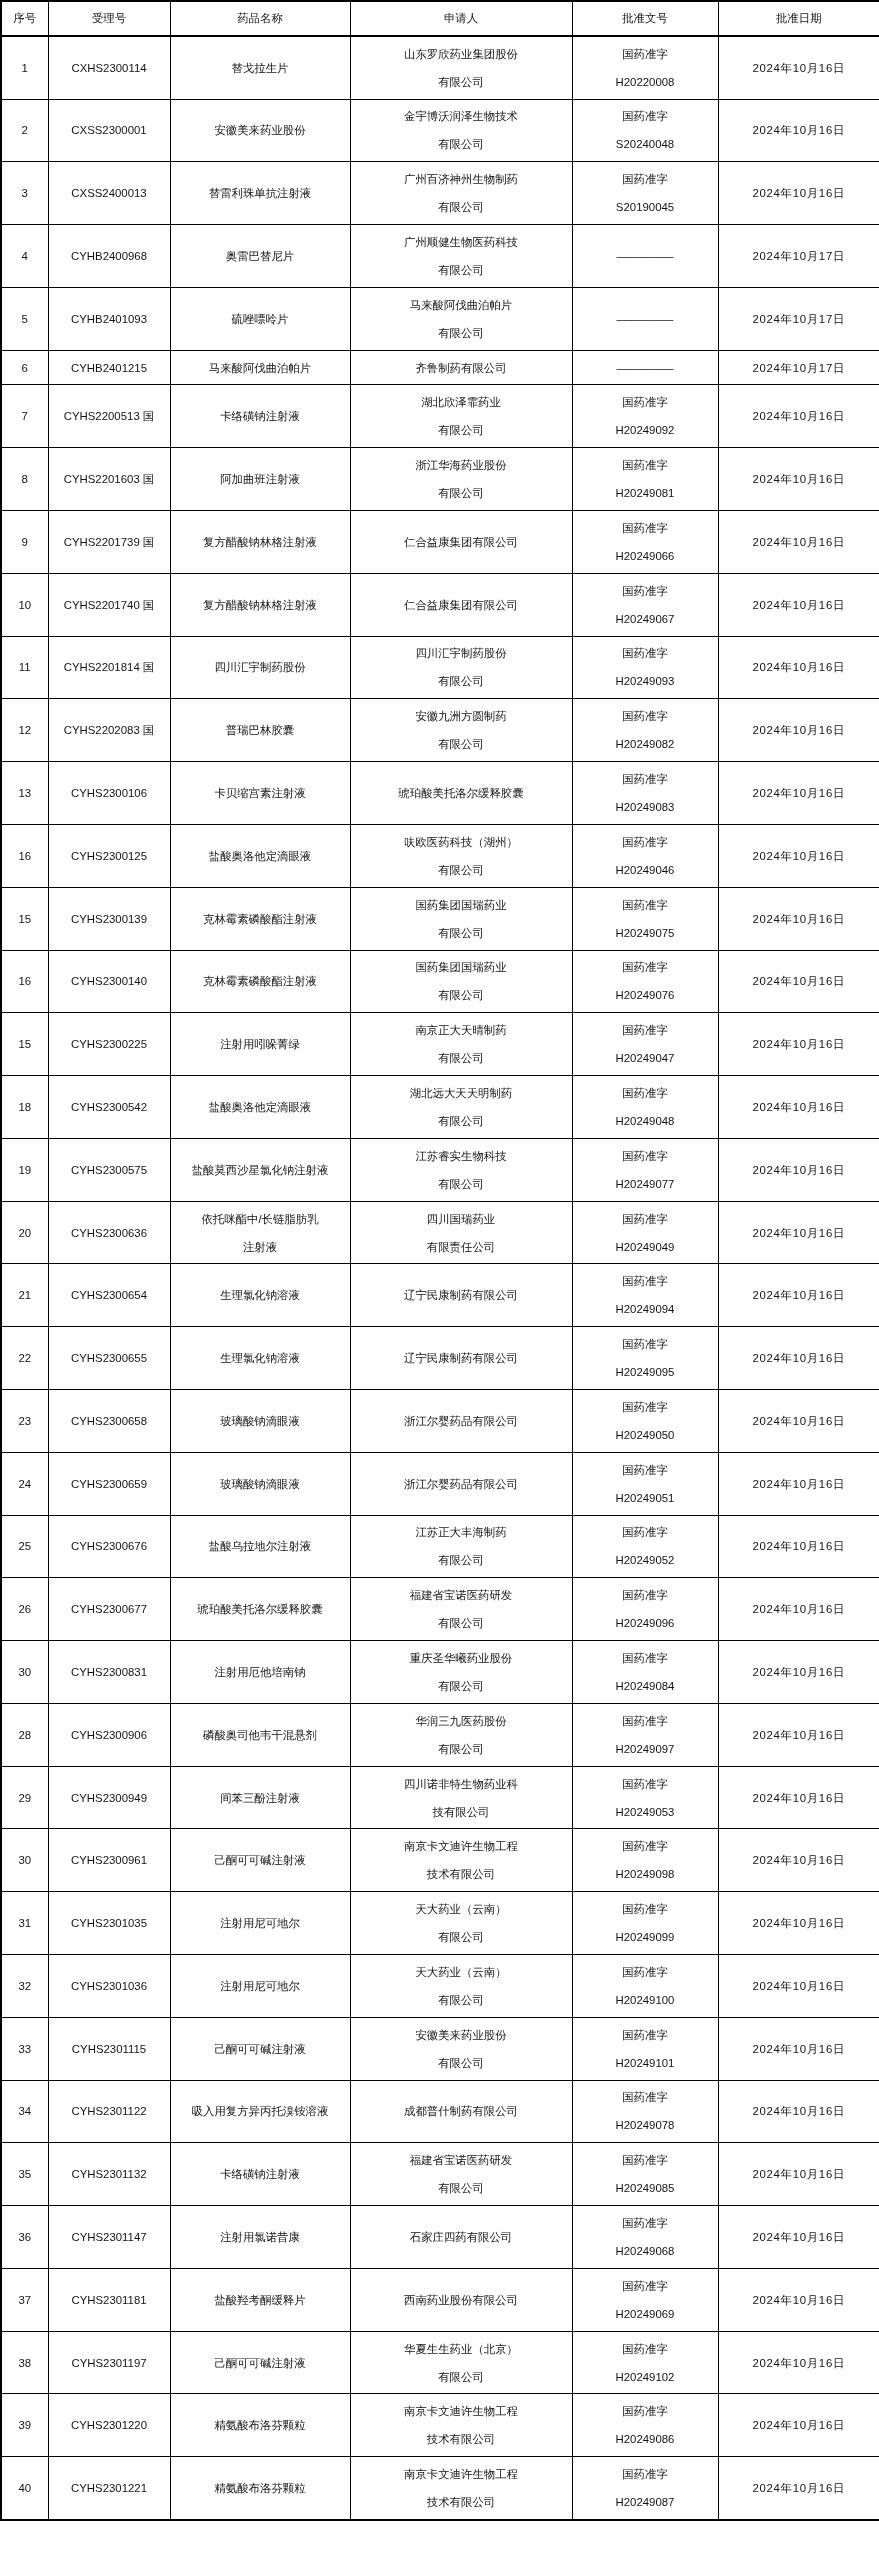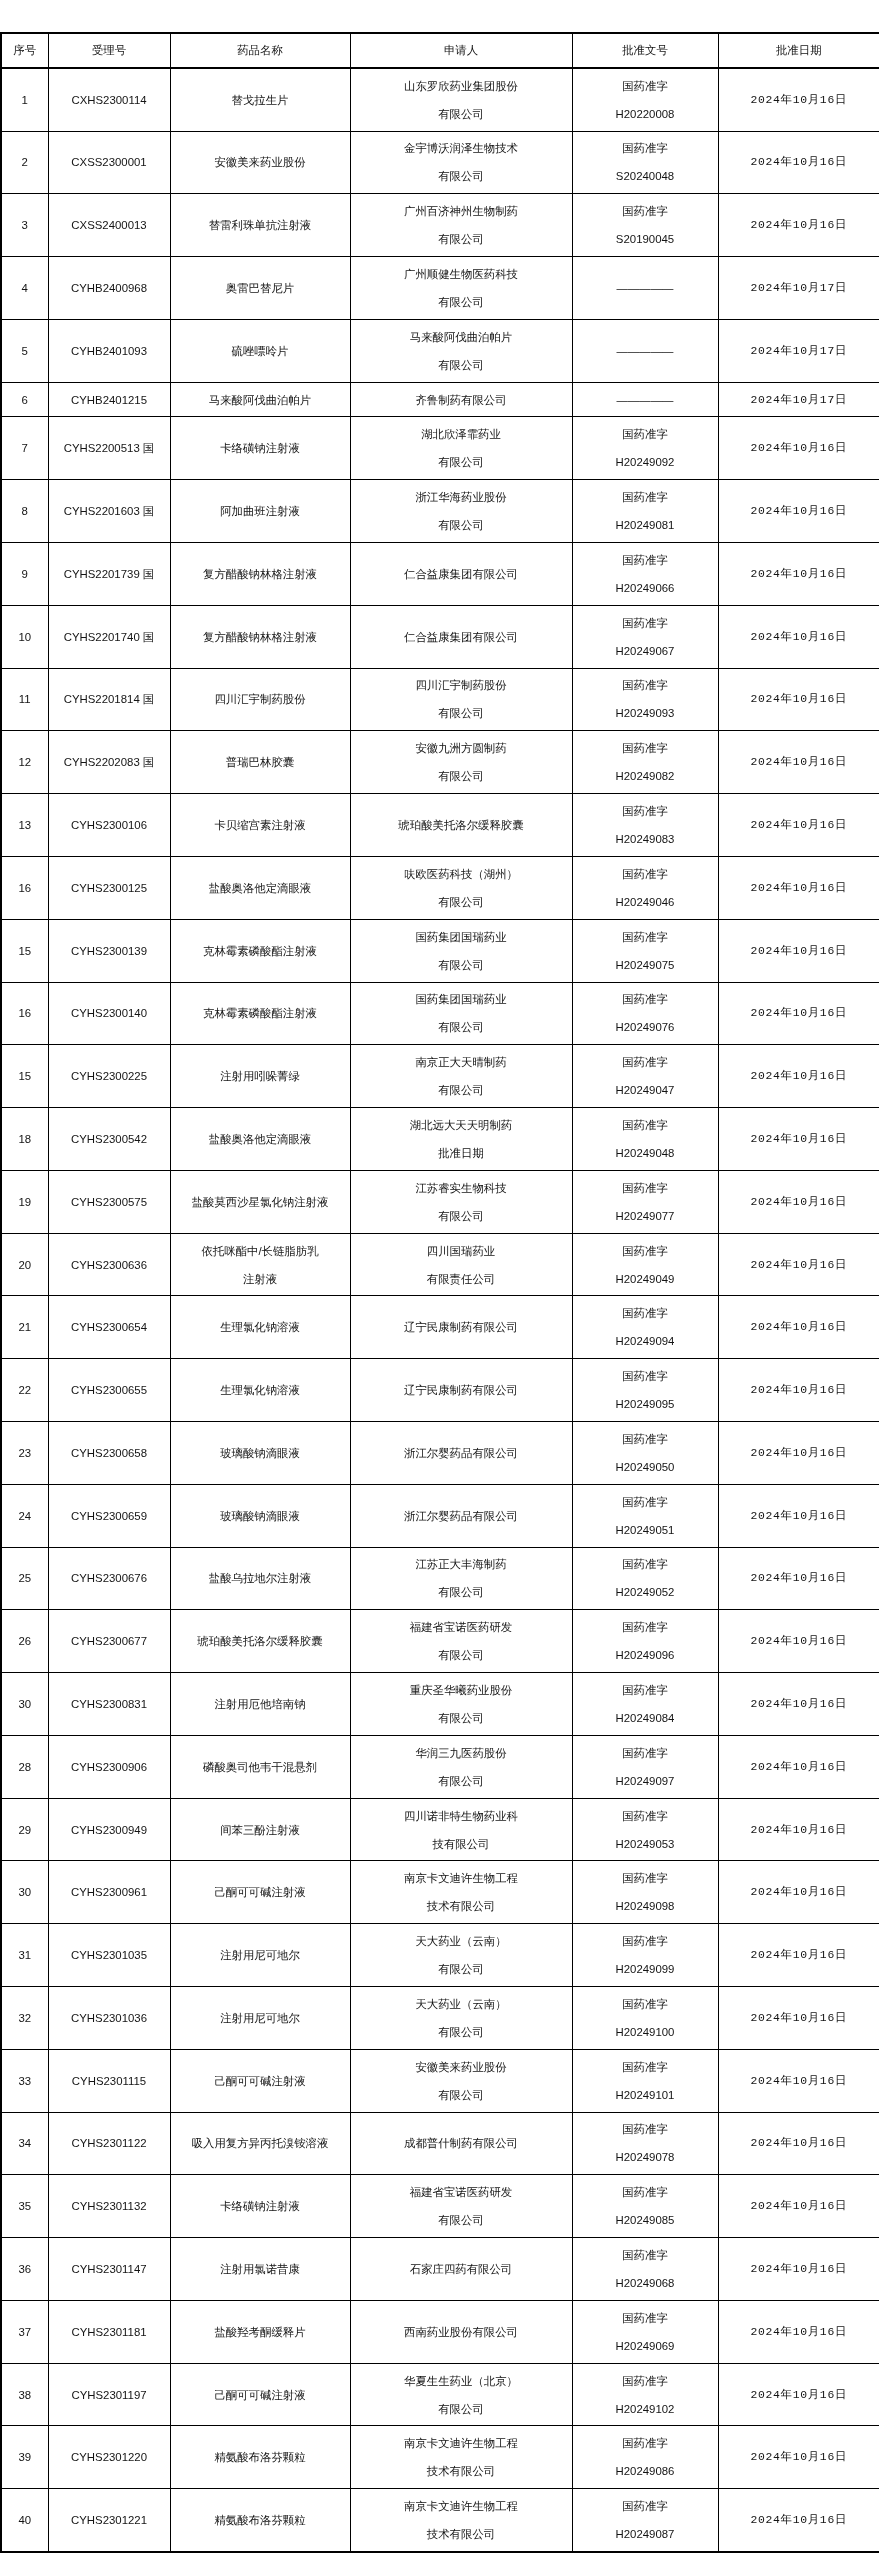--- a/index.html
+++ b/index.html
@@ -6,21 +6,20 @@
     margin: 0;
     padding: 0;
     background: #ffffff;
     font-family: "Liberation Sans", "DejaVu Sans", sans-serif;
     color: #111111;
   }
   .page {
     width: 879px;
     background: #ffffff;
     box-sizing: border-box;
-    margin-top: 32px;
   }
   table.approval-table {
     width: 879px;
     table-layout: fixed;
     border-collapse: collapse;
     border: 2.1px solid #000000;
     background: #ffffff;
   }
   table.approval-table th,
   table.approval-table td {
@@ -38,21 +37,20 @@
     height: 27px;
     line-height: 27px;
     border-bottom: 2.1px solid #000000;
   }
   table.approval-table tbody td {
     line-height: 28px;
     white-space: pre-line;
   }
   table.approval-table tbody td.cell-approval-date {
     letter-spacing: 0.7px;
-    font-family: Liberation Mono, monospace;
   }
 </style>
 </head>
 <body>
 
 <div class="page">
   <table class="approval-table">
     <colgroup>
       <col style="width:47px">
       <col style="width:122px">
@@ -233,21 +231,21 @@
 有限公司</td>
           <td class="cell-approval-no">国药准字
 H20249047</td>
           <td class="cell-approval-date">2024年10月16日</td>
         </tr>
         <tr>
           <td class="cell-seq">18</td>
           <td class="cell-acceptance-no">CYHS2300542</td>
           <td class="cell-drug-name">盐酸奥洛他定滴眼液</td>
           <td class="cell-applicant">湖北远大天天明制药
-批准日期</td>
+有限公司</td>
           <td class="cell-approval-no">国药准字
 H20249048</td>
           <td class="cell-approval-date">2024年10月16日</td>
         </tr>
         <tr>
           <td class="cell-seq">19</td>
           <td class="cell-acceptance-no">CYHS2300575</td>
           <td class="cell-drug-name">盐酸莫西沙星氯化钠注射液</td>
           <td class="cell-applicant">江苏睿实生物科技
 有限公司</td>

